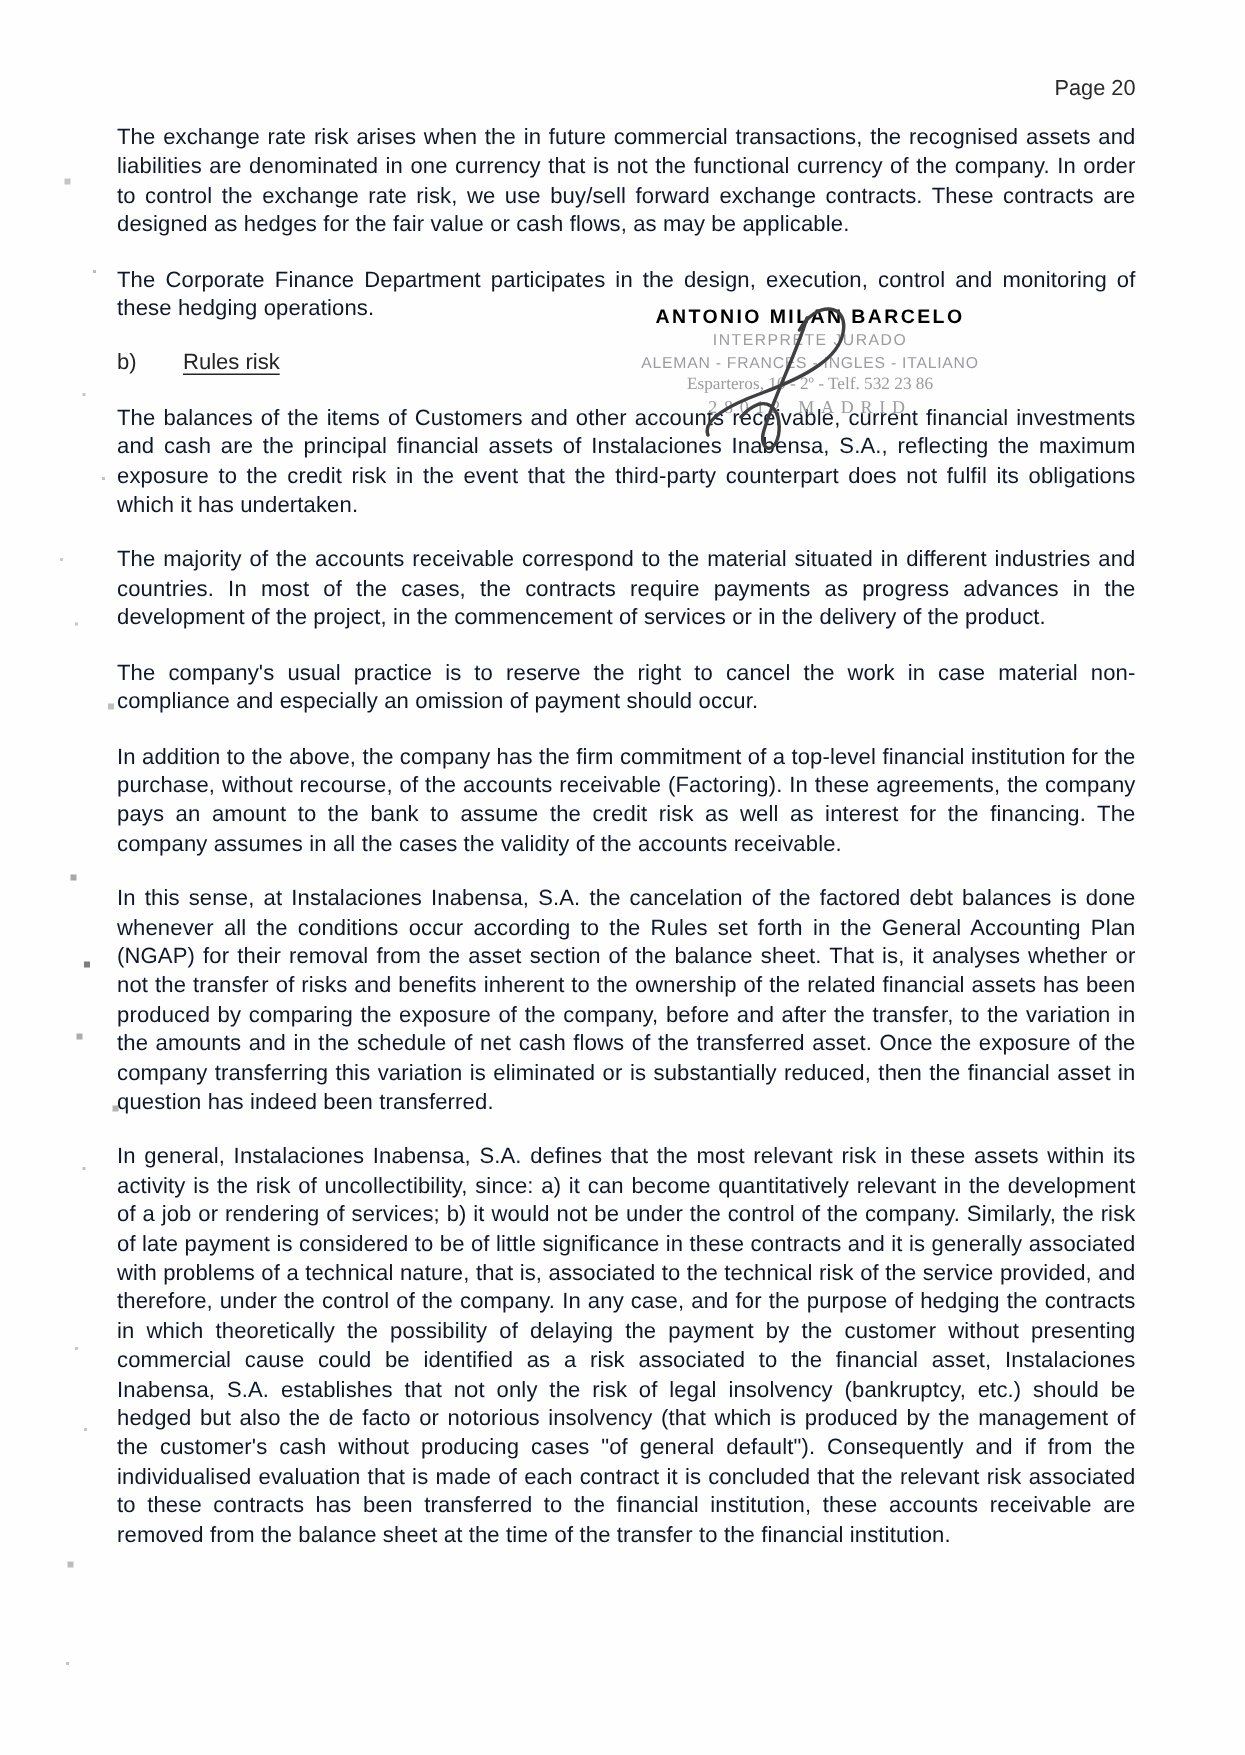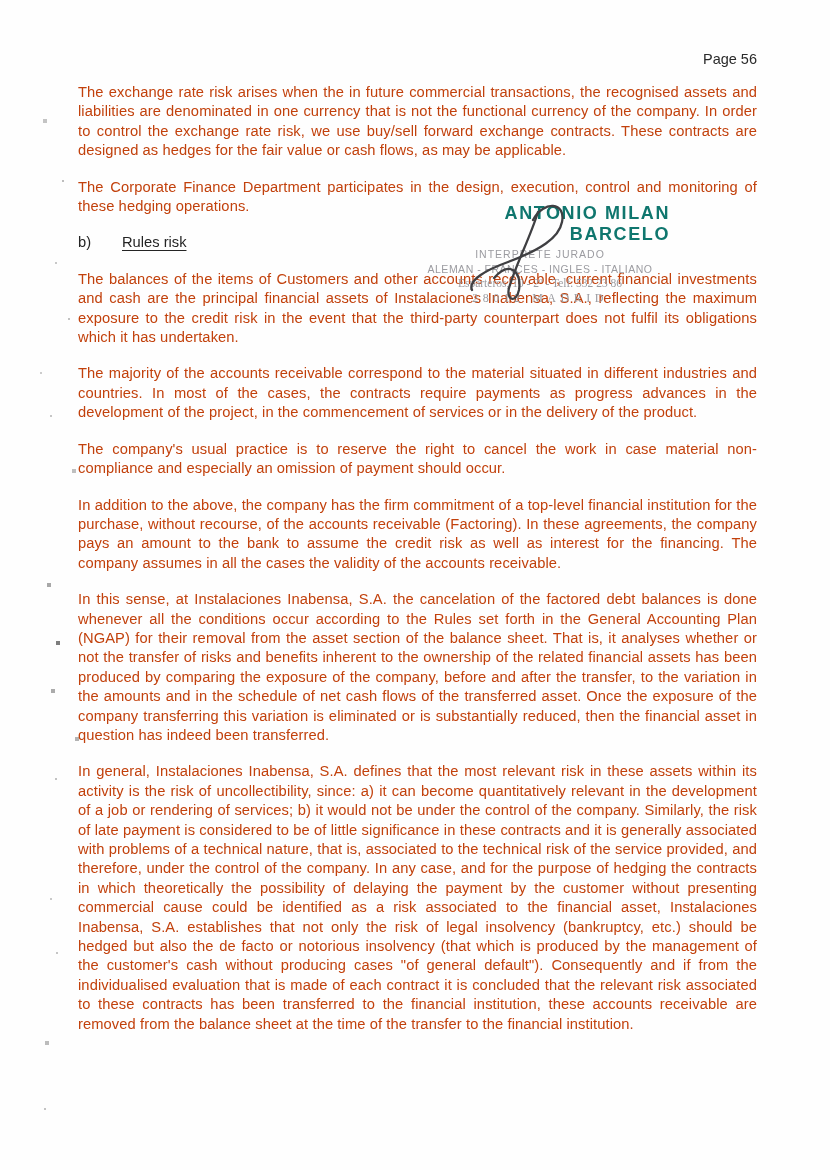--- a/index.html
+++ b/index.html
@@ -23,21 +23,21 @@
     font-size: 14.5px;
     line-height: 19px;
     margin: 0 0 14px 0;
     color: #2a2a2a;
   }
   p.body-par {
     font-size: 14.7px;
     line-height: 19.4px;
     text-align: justify;
     margin: 0 0 17px 0;
-    color: #c2410c;
+    color: #0f172a;
     letter-spacing: 0.1px;
   }
   p.body-par:last-child { margin-bottom: 12px; }
   .heading {
     display: flex;
     font-size: 14.7px;
     line-height: 19.4px;
     margin: 16px 0 17px 0;
     color: #242424;
   }
@@ -51,25 +51,24 @@
     position: absolute;
     left: 410px;
     top: 203px;
     width: 260px;
     text-align: center;
     color: #9b9ba0;
     filter: blur(0.35px);
     user-select: none;
   }
   .stamp .s1 {
-    font-size: 18px;
+    font-size: 13px;
     font-weight: 600;
     letter-spacing: 1.6px;
-    color: #0f766e;
-    text-align: right;
+    color: #000000;
   }
   .stamp .s2 { font-size: 10.5px; letter-spacing: 1px; margin-top: 3px; }
   .stamp .s3 { font-size: 10.5px; letter-spacing: 0.5px; margin-top: 3px; }
   .stamp .s4 { font-family: "Liberation Serif", serif; font-size: 11.5px; margin-top: 2px; }
   .stamp .s5 { font-family: "Liberation Serif", serif; font-size: 12px; letter-spacing: 4.5px; margin-top: 2px; }
   .signature {
     position: absolute;
     left: 448px;
     top: 198px;
     width: 160px;
@@ -101,21 +100,21 @@
   }
 </style>
 </head>
 <body>
 
 <div class="page">
 
   <div class="noise"></div>
 
   <div class="content">
-    <div class="page-number">Page 56</div>
+    <div class="page-number">Page 20</div>
 
     <p class="body-par">The exchange rate risk arises when the in future commercial transactions, the recognised assets and liabilities are denominated in one currency that is not the functional currency of the company. In order to control the exchange rate risk, we use buy/sell forward exchange contracts. These contracts are designed as hedges for the fair value or cash flows, as may be applicable.</p>
     <p class="body-par">The Corporate Finance Department participates in the design, execution, control and monitoring of these hedging operations.</p>
 
     <div class="heading">
       <span class="h-label">b)</span>
       <span class="h-title">Rules risk</span>
     </div>
 
     <p class="body-par">The balances of the items of Customers and other accounts receivable, current financial investments and cash are the principal financial assets of Instalaciones Inabensa, S.A., reflecting the maximum exposure to the credit risk in the event that the third-party counterpart does not fulfil its obligations which it has undertaken.</p>

